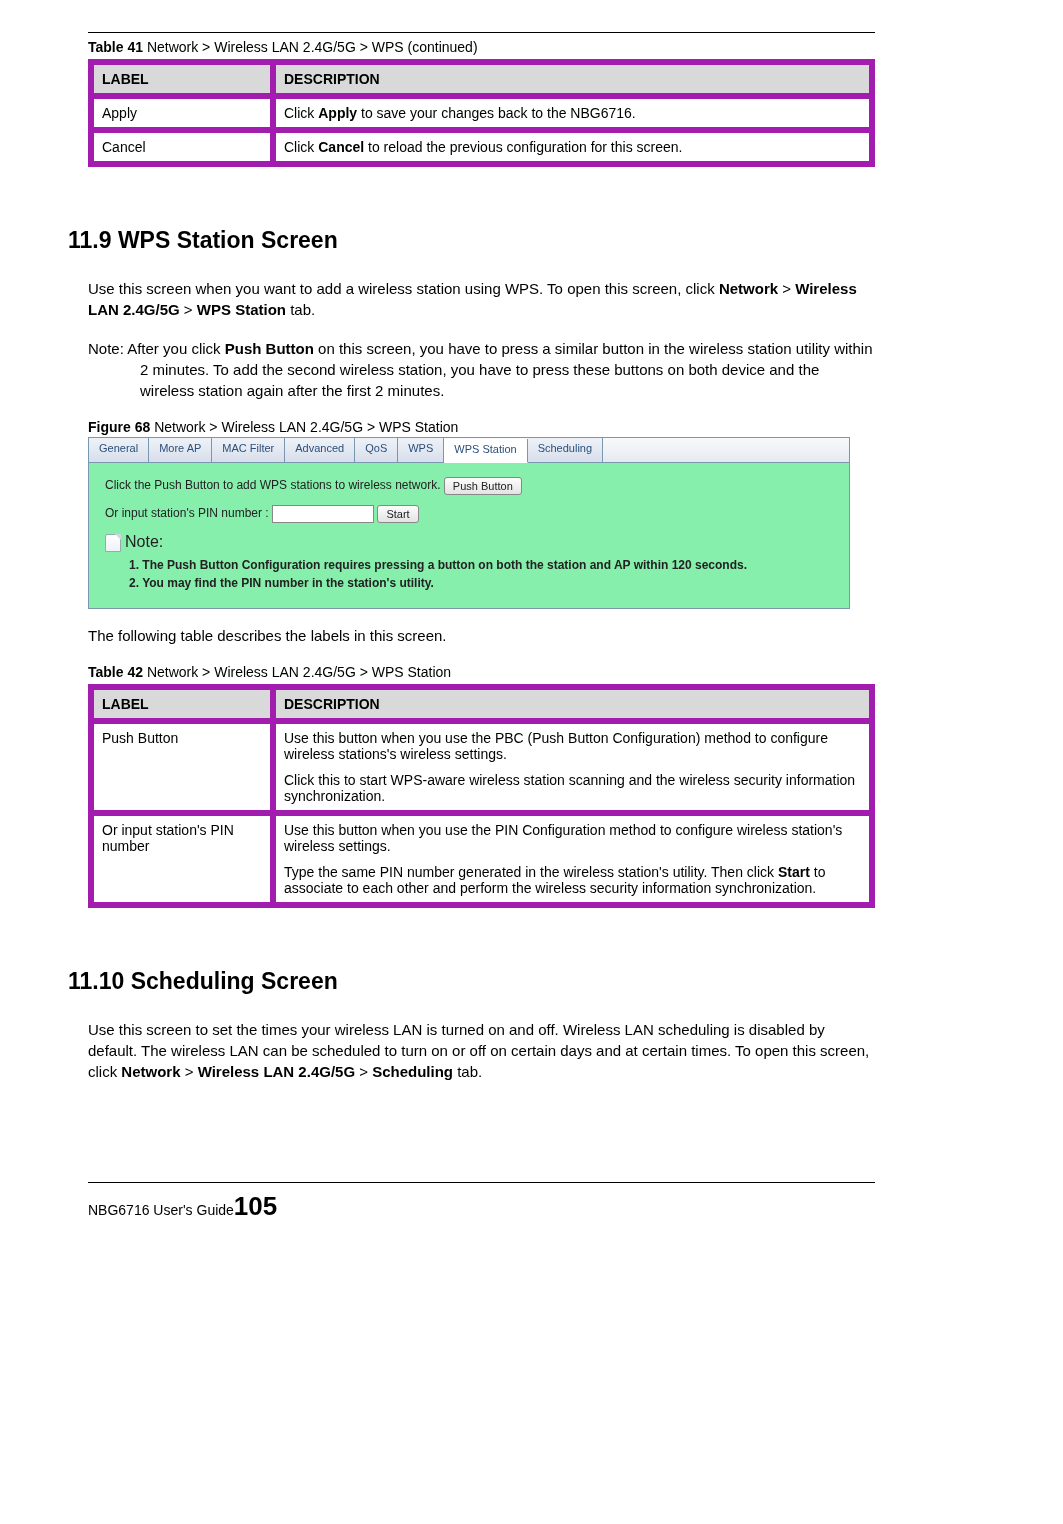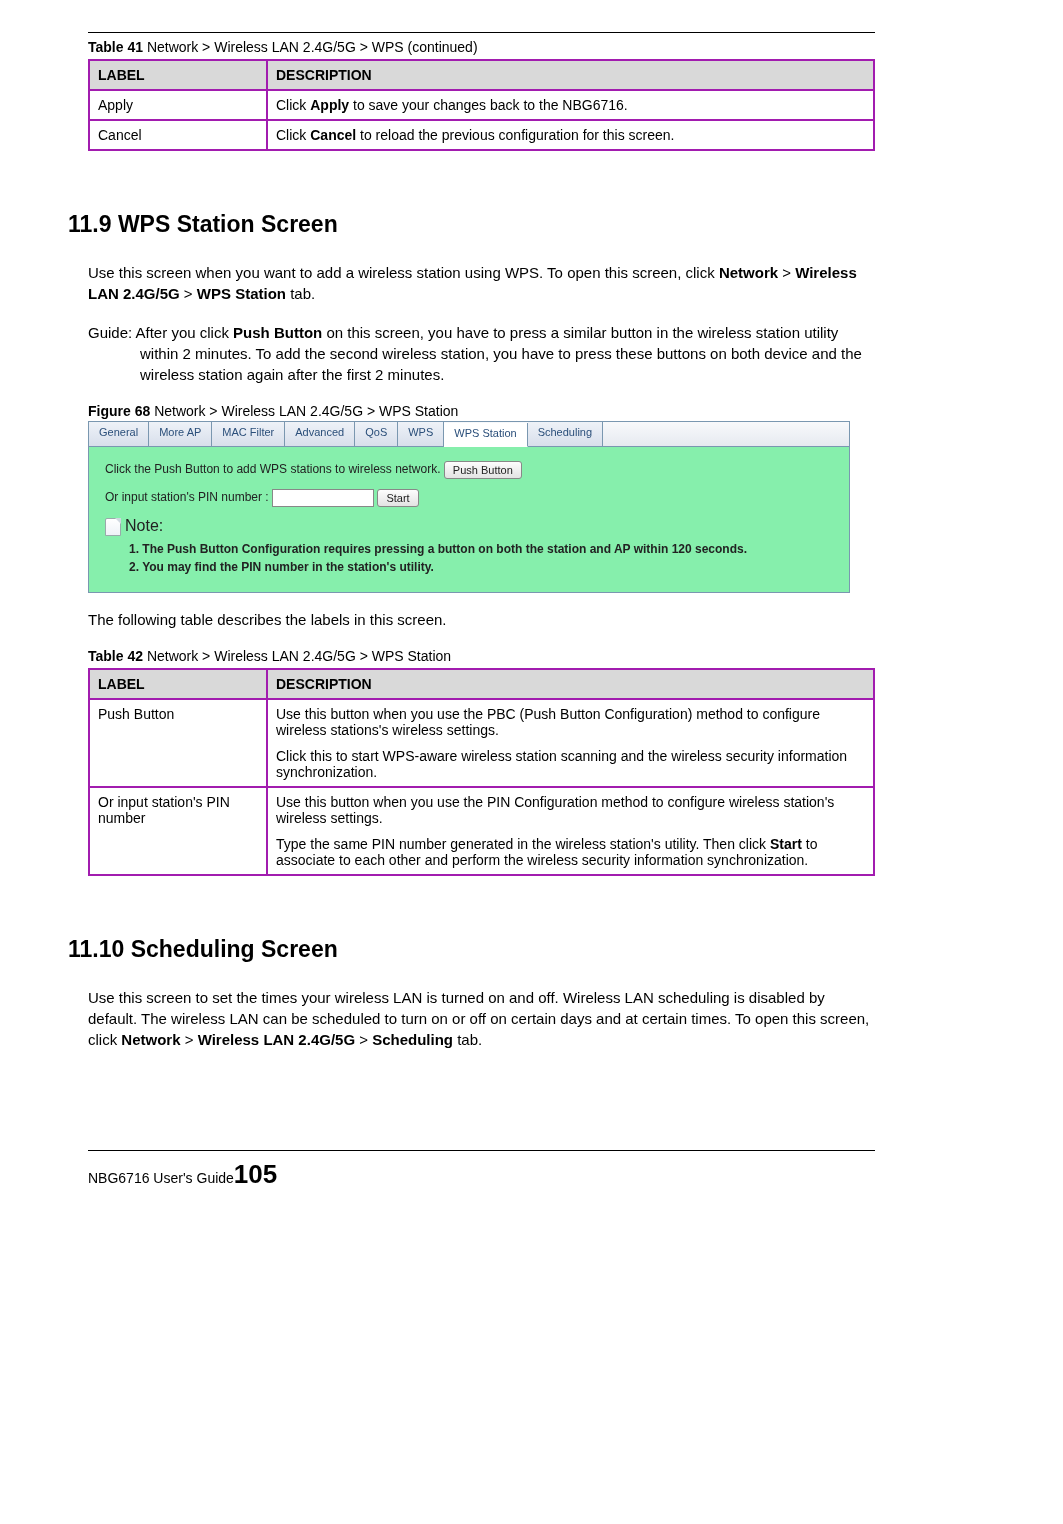--- a/index.html
+++ b/index.html
@@ -32,21 +32,21 @@
   }
   .table-caption .bold {
     font-weight: bold;
   }
   table.desc-table {
     border-collapse: collapse;
     width: 100%;
     font-size: 14px;
   }
   table.desc-table th, table.desc-table td {
-    border: 2px solid #a21caf;
+    border: 6px solid #a21caf;
     padding: 6px 8px;
     text-align: left;
     vertical-align: top;
   }
   table.desc-table th {
     background: #d9d9d9;
     font-weight: bold;
   }
   table.desc-table td.label-col {
     width: 160px;
@@ -220,21 +220,21 @@
   </tbody>
     </table>
 
   <h2 class="section-heading">11.9  WPS Station Screen</h2>
 
   <div class="body-text">
     <span>Use this screen when you want to add a wireless station using WPS. To open this screen, click </span><span class="bold">Network</span><span> &gt; </span><span class="bold">Wireless LAN 2.4G/5G</span><span> &gt; </span><span class="bold">WPS Station</span><span> tab.</span>
   </div>
 
   <div class="note-block">
-    <span>Guide: After you click </span><span class="bold">Push Button</span><span> on this screen, you have to press a similar button in the wireless station utility within 2 minutes. To add the second wireless station, you have to press these buttons on both device and the wireless station again after the first 2 minutes.</span>
+    <span>Note: After you click </span><span class="bold">Push Button</span><span> on this screen, you have to press a similar button in the wireless station utility within 2 minutes. To add the second wireless station, you have to press these buttons on both device and the wireless station again after the first 2 minutes.</span>
   </div>
 
   <div class="figure-caption">
     <span class="bold">Figure 68</span><span>   Network &gt; Wireless LAN 2.4G/5G &gt; WPS Station</span>
   </div>
 
   <div class="screenshot">
     <div class="tabbar">
       <div class="tab">General</div>
       <div class="tab">More AP</div>

